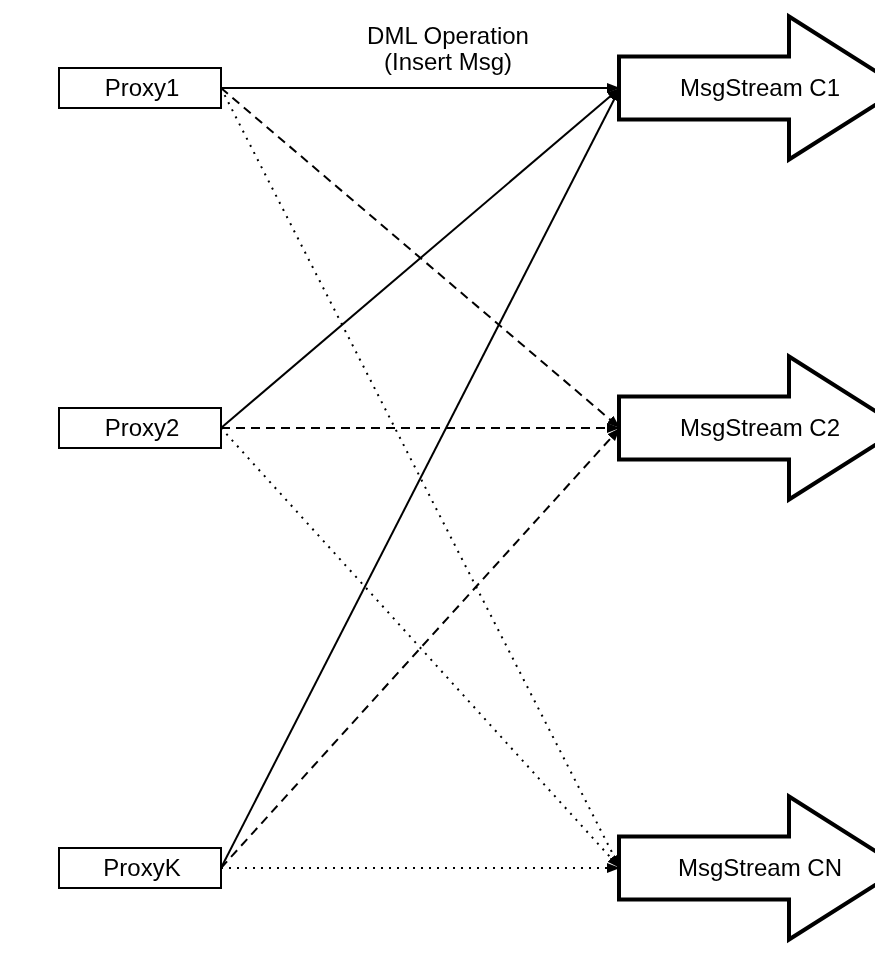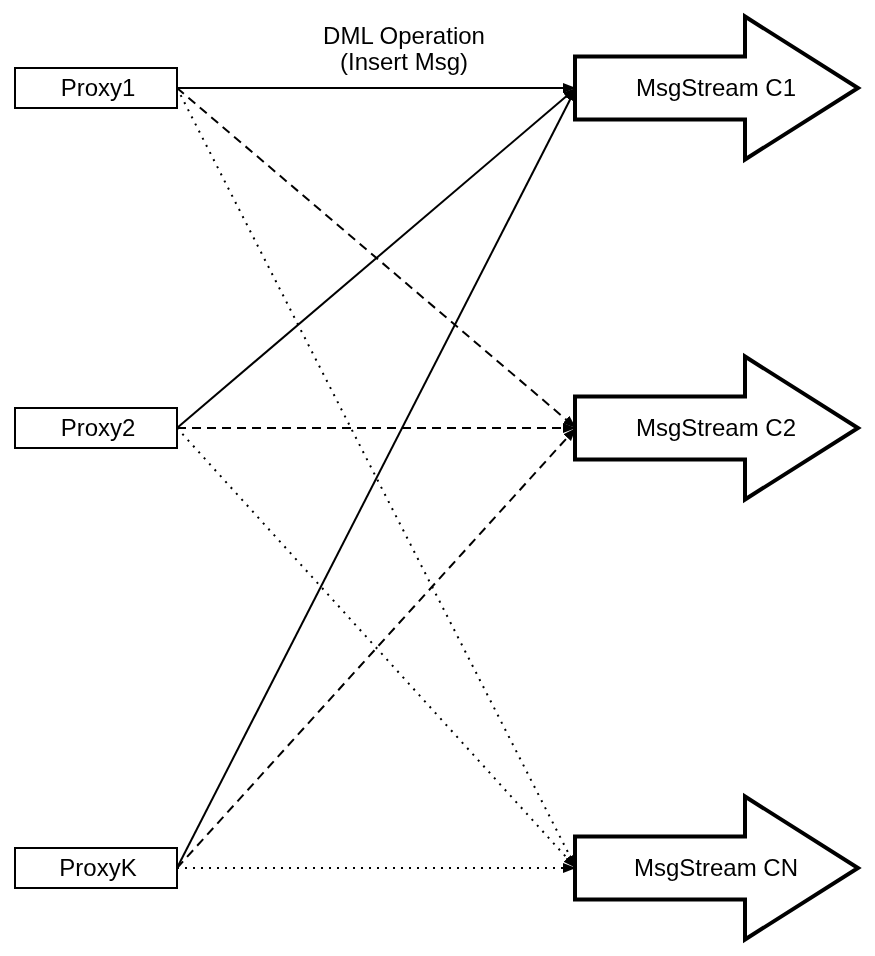--- a/index.html
+++ b/index.html
@@ -5,20 +5,21 @@
   html, body {
     margin: 0;
     padding: 0;
     background: #ffffff;
   }
   .canvas-wrap {
     width: 695px;
     height: 956px;
     background: #ffffff;
     position: relative;
+    padding-left: 44px;
   }
   svg {
     display: block;
   }
   .diagram-text {
     font-family: "Liberation Sans", sans-serif;
     font-size: 24px;
     fill: #000000;
   }
   .node-shape {

